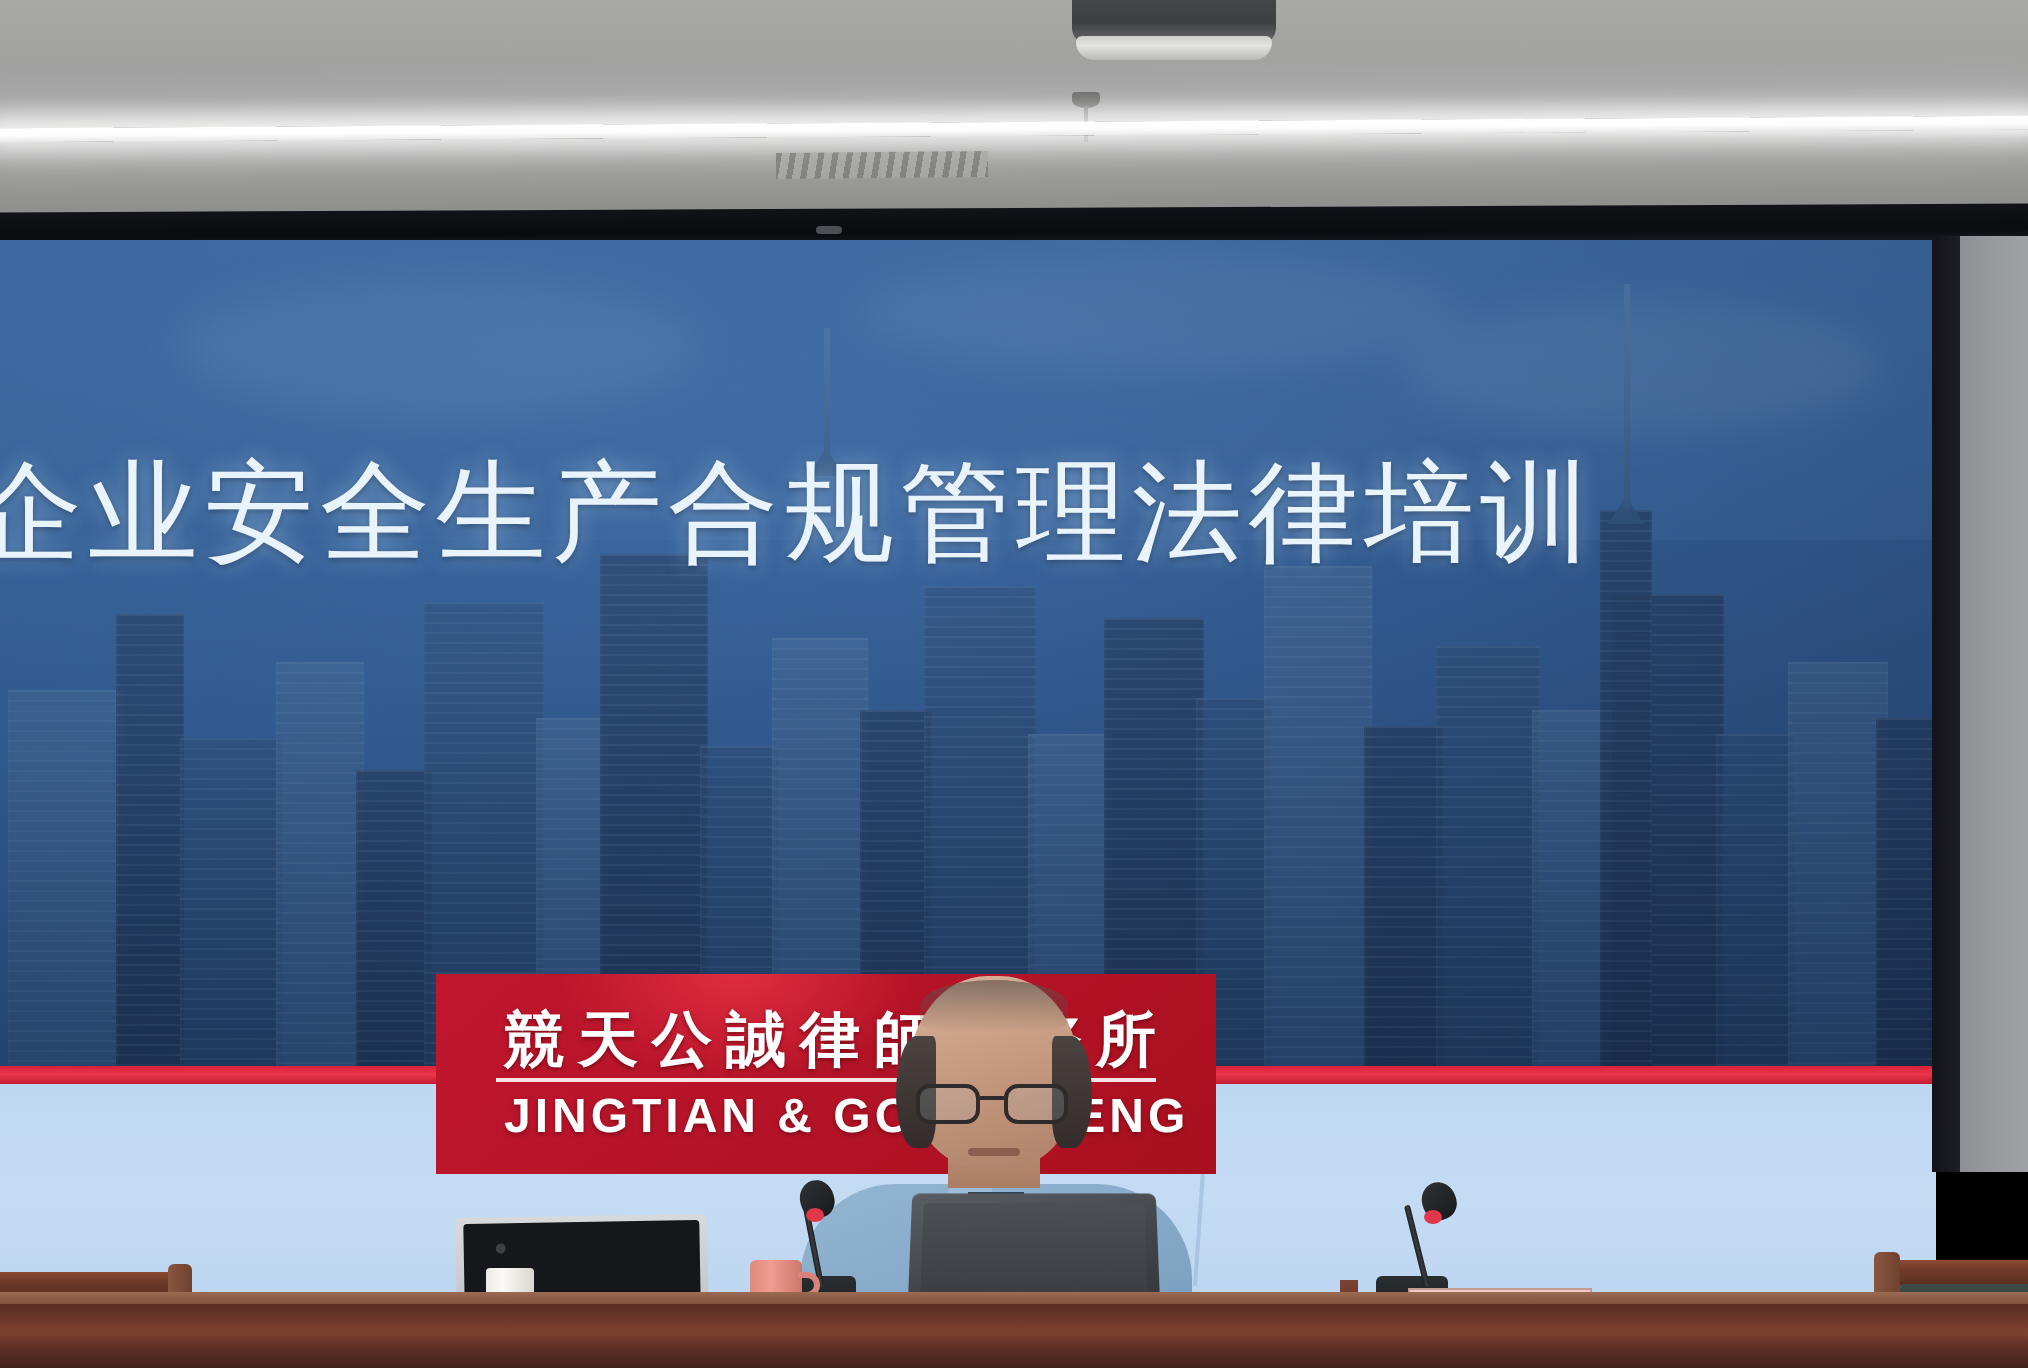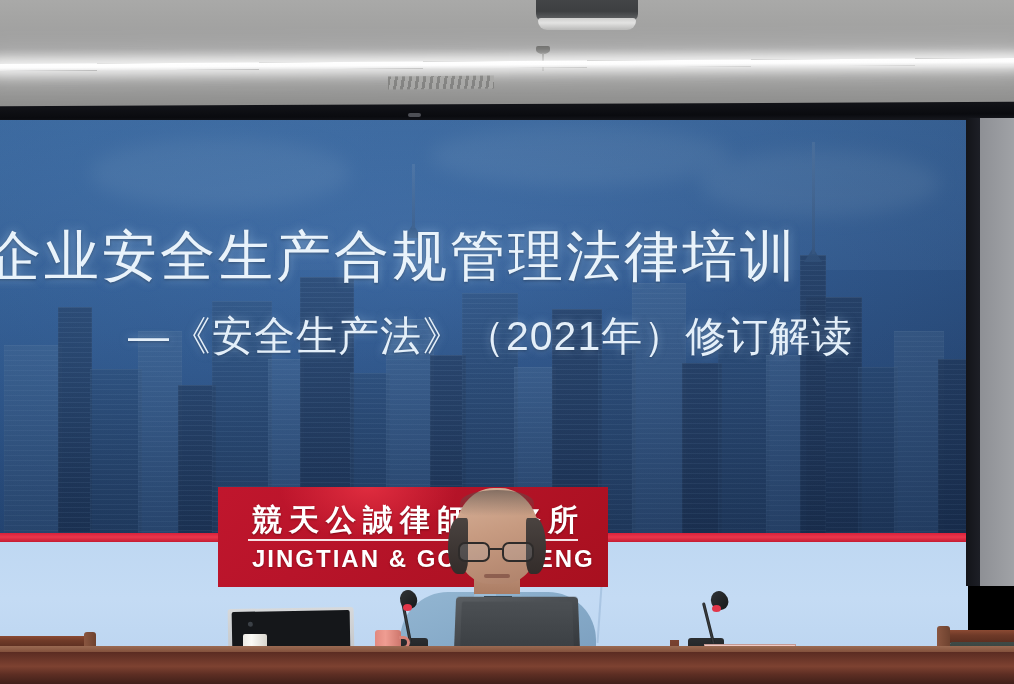--- a/index.html
+++ b/index.html
@@ -424,21 +424,20 @@
 
       <div class="spire-base" style="left:404px; top:104px;"></div>
       <div class="spire" style="left:412px; top:44px; height:64px;"></div>
     </div>
 
     <div class="screen-tint"></div>
     <div class="screen-vignette"></div>
   </div>
 
   <div class="slide-title">企业安全生产合规管理法律培训</div>
-  <div class="slide-subtitle">—《安全生产法》（2021年）修订解读</div>
 
   <div class="red-stripe"></div>
   <div class="lower-wall"></div>
   <div class="lower-wall-seam"></div>
 
   <div class="bezel-right"></div>
   <div class="wall-right"></div>
 
   <div class="banner">
     <div class="banner-glow"></div>

